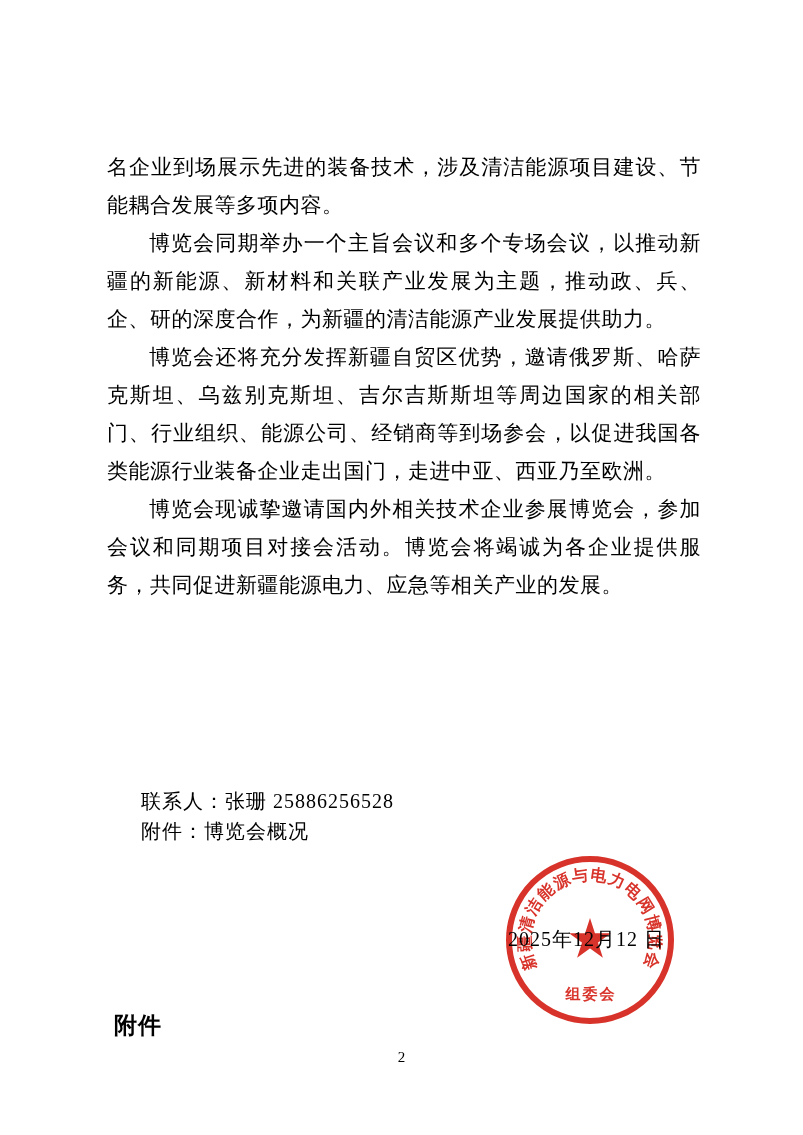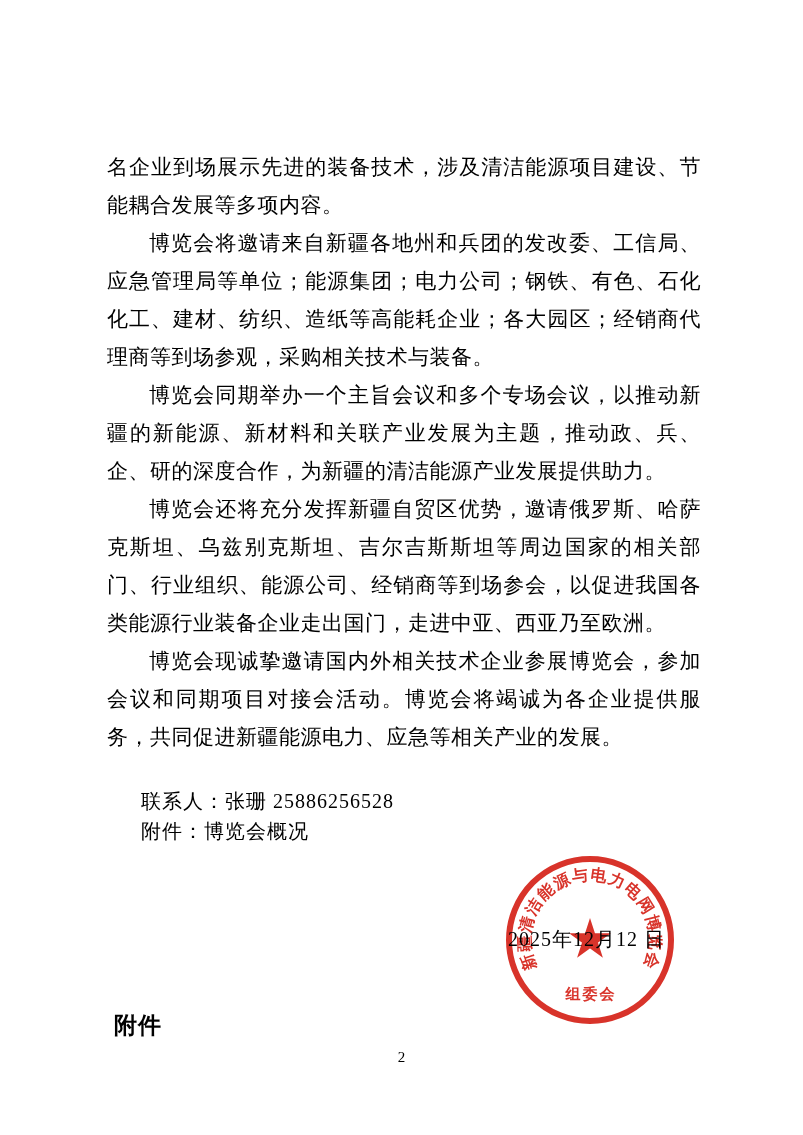--- a/index.html
+++ b/index.html
@@ -69,21 +69,20 @@
     font-size: 15px;
   }
 </style>
 </head>
 <body>
 
 <div class="page">
 
   <div class="body-text">
     <p>名企业到场展示先进的装备技术，涉及清洁能源项目建设、节能耦合发展等多项内容。</p>
-    <p class="indent">博览会将邀请来自新疆各地州和兵团的发改委、工信局、应急管理局等单位；能源集团；电力公司；钢铁、有色、石化化工、建材、纺织、造纸等高能耗企业；各大园区；经销商代理商等到场参观，采购相关技术与装备。</p>
     <p class="indent">博览会同期举办一个主旨会议和多个专场会议，以推动新疆的新能源、新材料和关联产业发展为主题，推动政、兵、企、研的深度合作，为新疆的清洁能源产业发展提供助力。</p>
     <p class="indent">博览会还将充分发挥新疆自贸区优势，邀请俄罗斯、哈萨克斯坦、乌兹别克斯坦、吉尔吉斯斯坦等周边国家的相关部门、行业组织、能源公司、经销商等到场参会，以促进我国各类能源行业装备企业走出国门，走进中亚、西亚乃至欧洲。</p>
     <p class="indent">博览会现诚挚邀请国内外相关技术企业参展博览会，参加会议和同期项目对接会活动。博览会将竭诚为各企业提供服务，共同促进新疆能源电力、应急等相关产业的发展。</p>
   </div>
 
   <div class="contact-block">
     <div>联系人：张珊 25886256528</div>
     <div>附件：博览会概况</div>
   </div>
 

